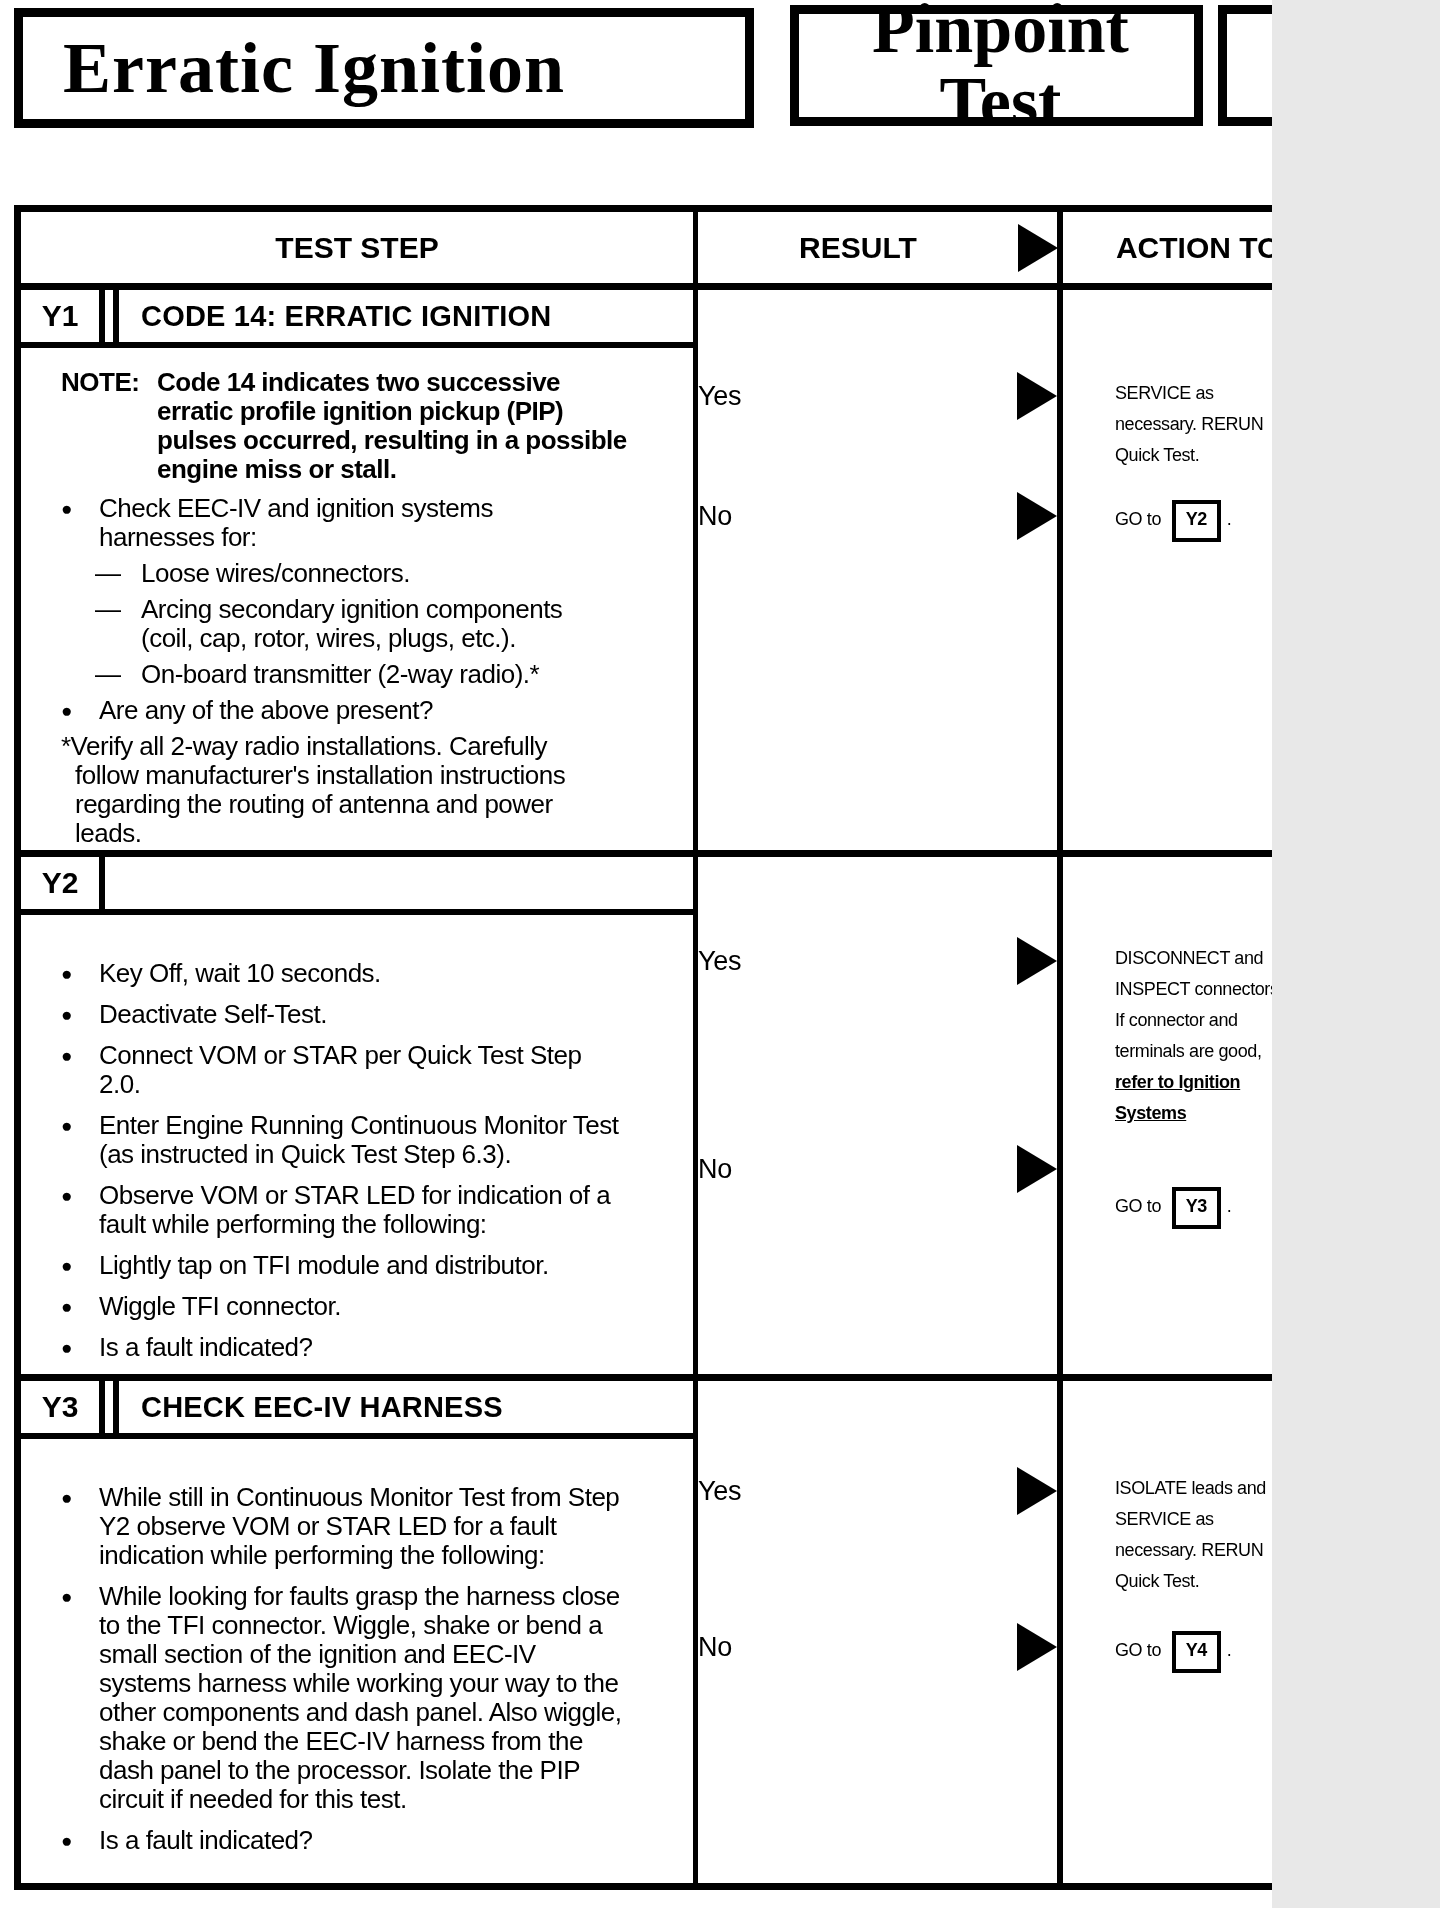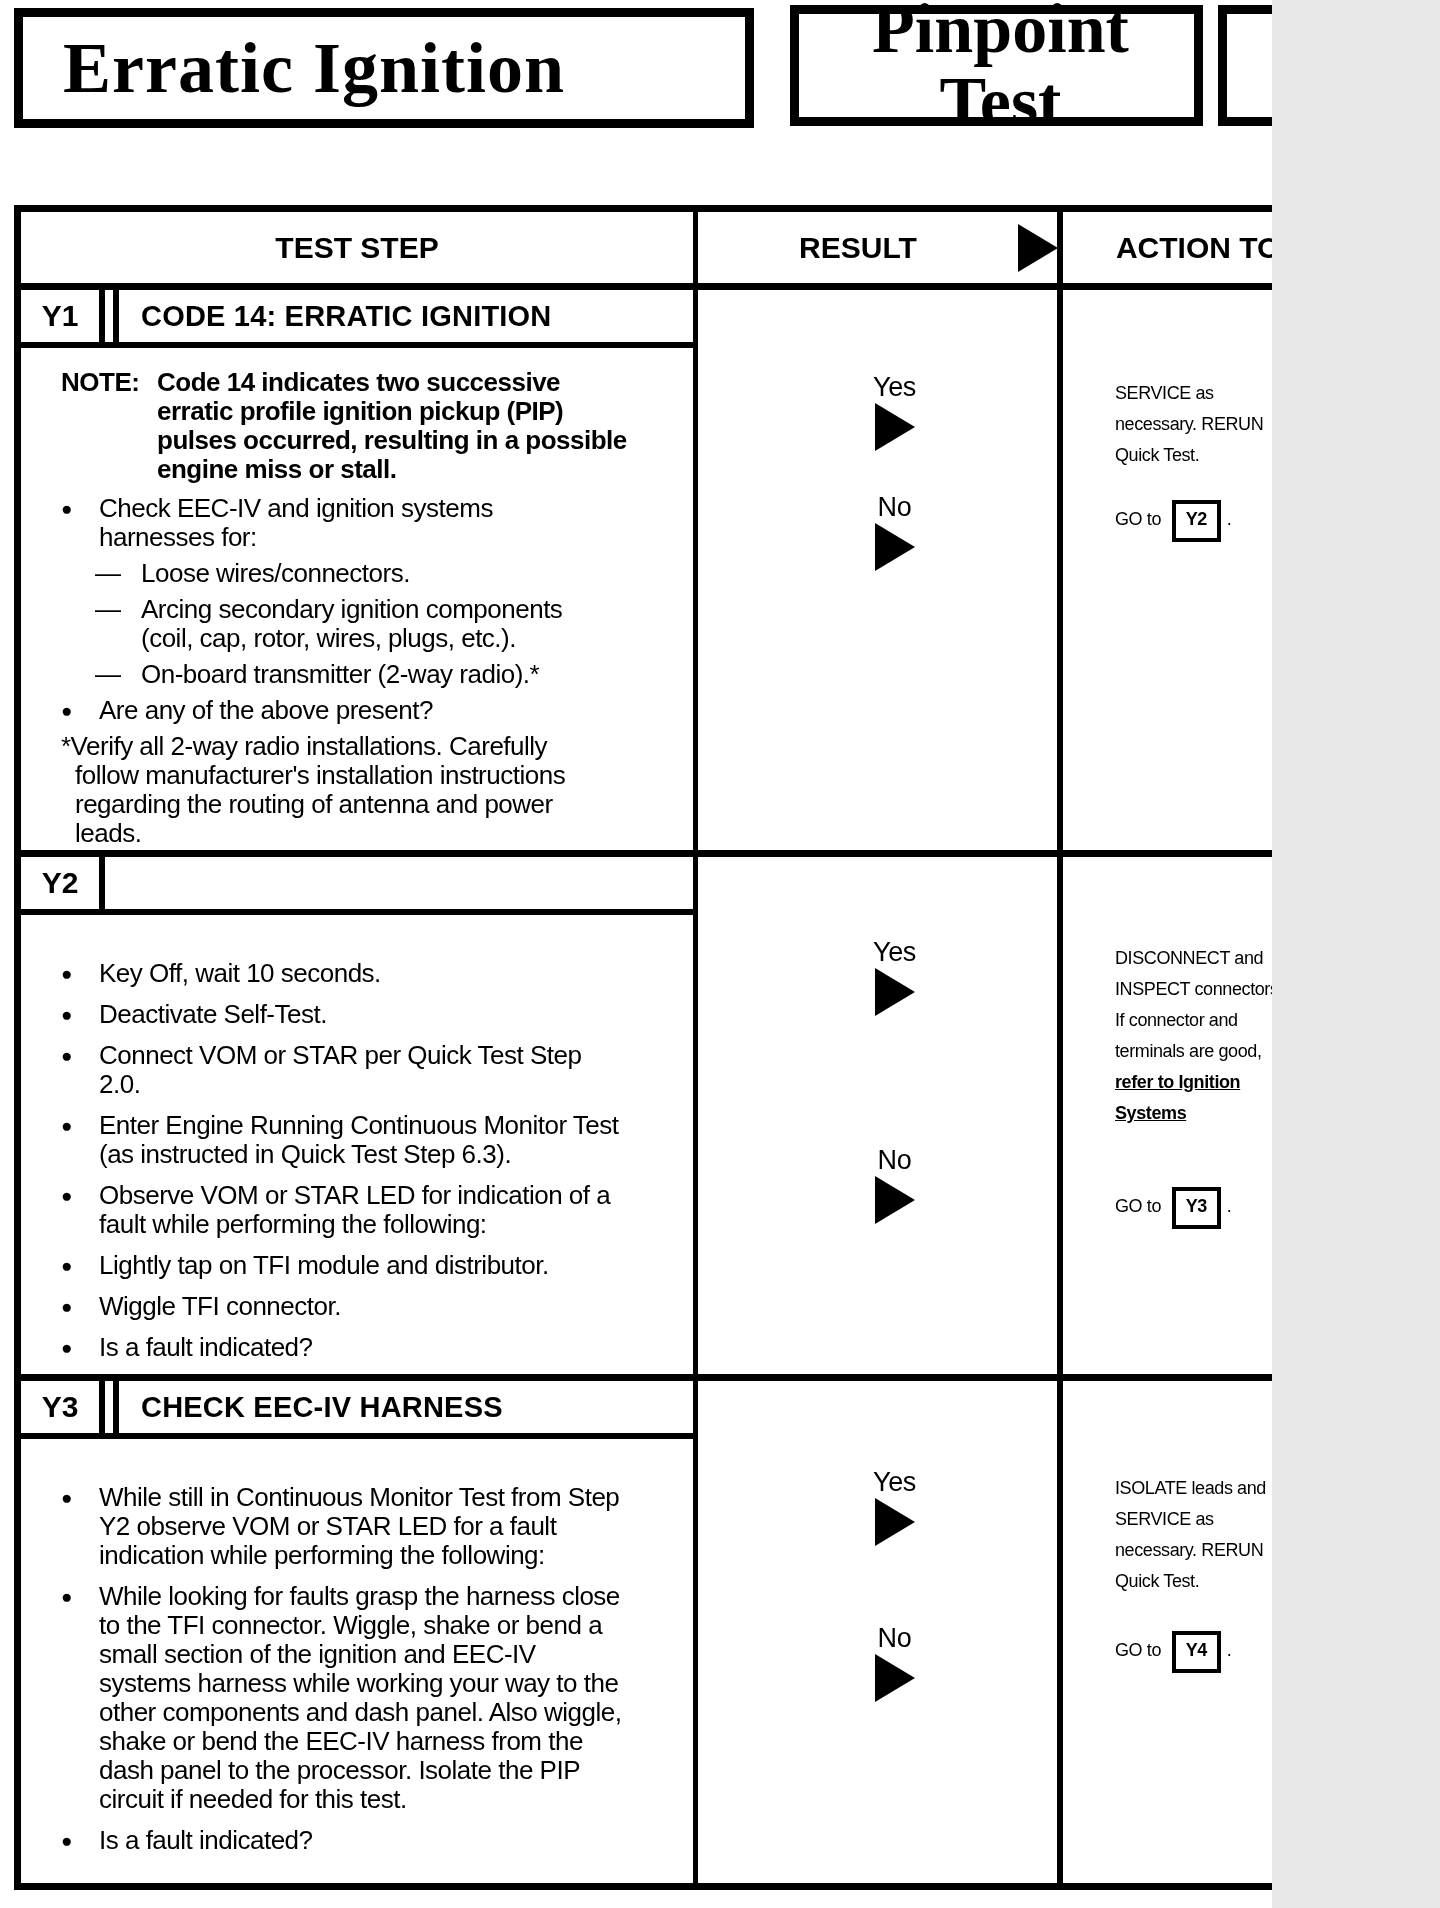--- a/index.html
+++ b/index.html
@@ -44,21 +44,21 @@
   .tight .li{margin-bottom:7px;}
   .tight .note{margin-bottom:10px;}
   .mk{flex:0 0 38px;}
   .mk.dot{font-size:19px;line-height:29px;}
   .li.dash{margin-left:34px;}
   .li.dash .mk{flex:0 0 46px;}
   .litext{flex:1;}
   .footnote{margin-top:4px;padding-left:14px;text-indent:-14px;white-space:pre-line;}
 
   .rrow{position:absolute;left:0;right:0;display:flex;align-items:center;justify-content:space-between;
-        padding-left:34px;font-size:27px;letter-spacing:-0.3px;flex-direction:column;}
+        font-size:27px;letter-spacing:-0.3px;}
   .arrow{width:0;height:0;border-top:24px solid transparent;border-bottom:24px solid transparent;
          border-left:40px solid #000;}
   .th-result .arrow{margin-right:-1px;}
   .ablock{position:absolute;left:52px;right:6px;font-size:18px;line-height:31px;letter-spacing:-0.4px;}
   .ablock .part{display:block;white-space:pre-line;}
   .ablock .bold{font-weight:bold;text-decoration:underline;}
   .refbox{display:inline-block;border:4px solid #000;padding:0 10px 3px;font-weight:bold;margin:0 6px;}
 </style>
 </head>
 <body>

